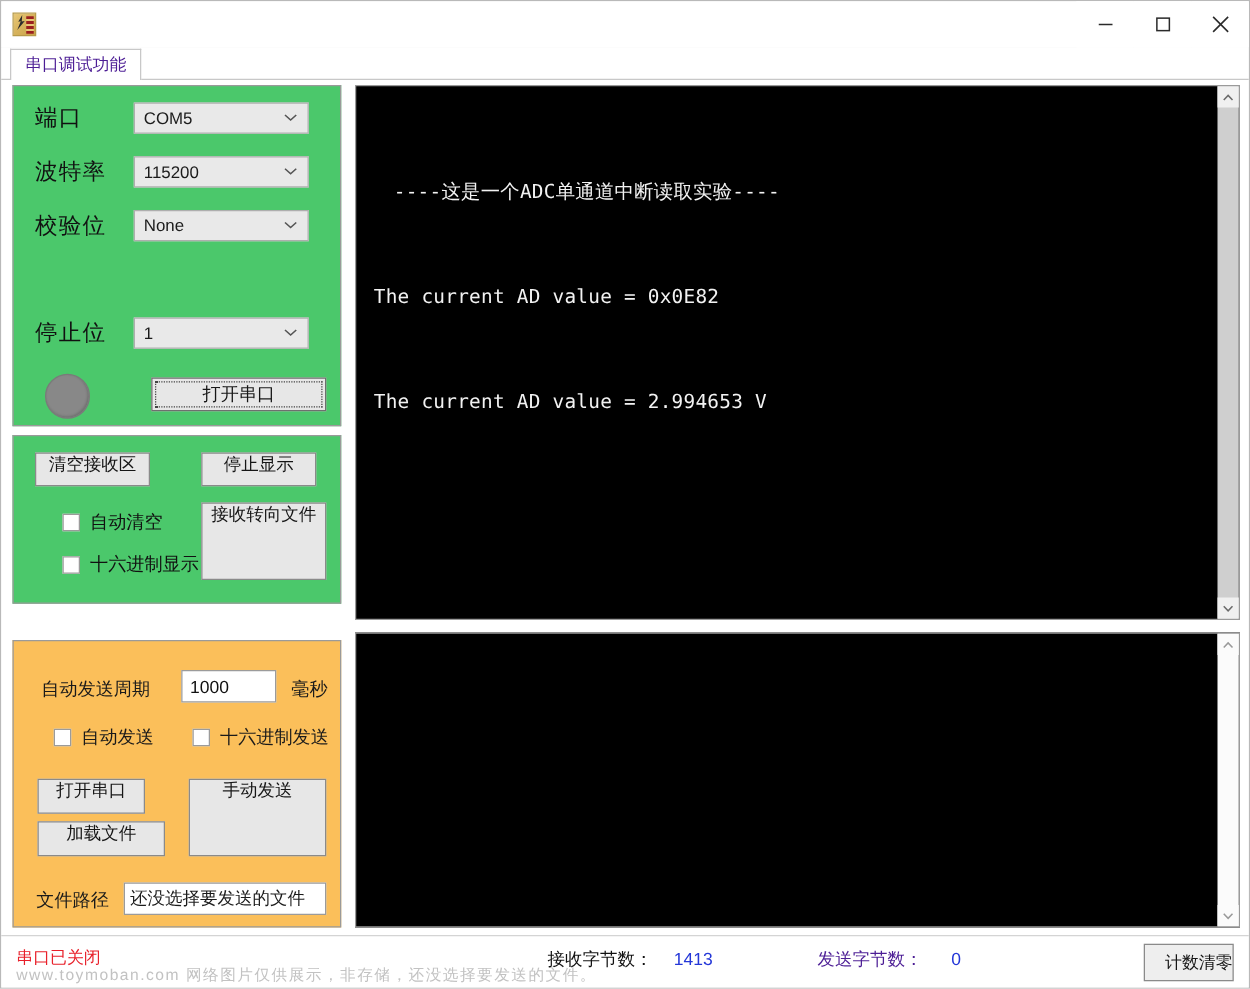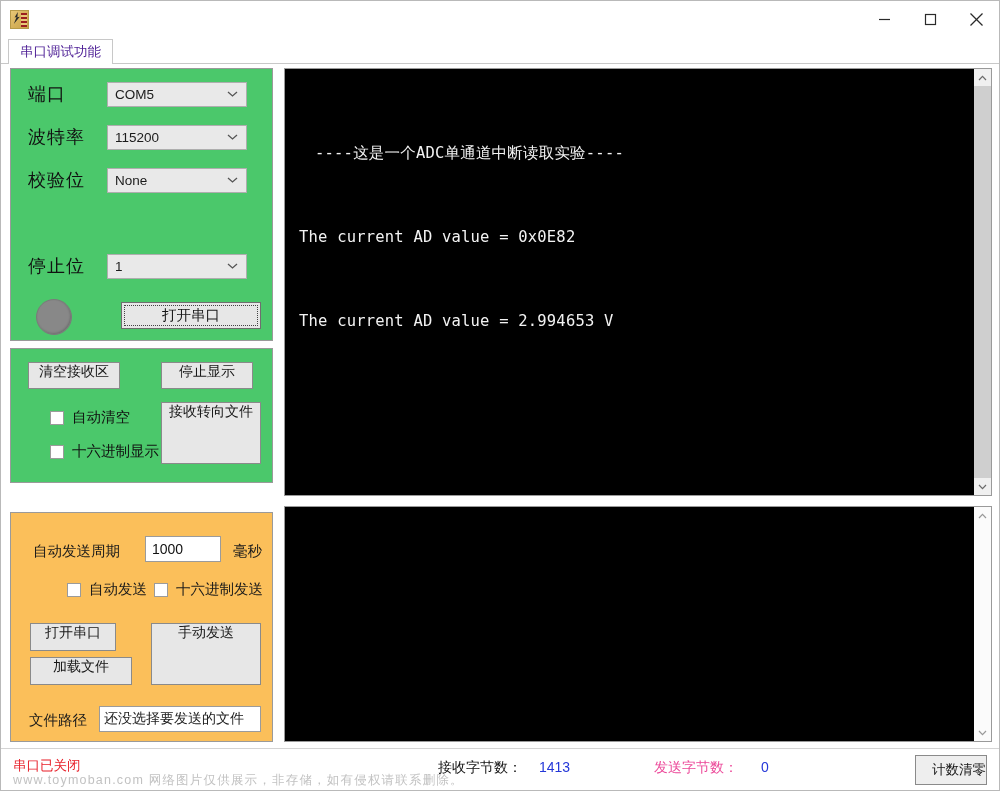--- a/index.html
+++ b/index.html
@@ -252,21 +252,21 @@
     position: absolute; left: 134px; top: 23px;
     width: 76px; height: 26px;
     background: #ffffff;
     border: 1px solid #9b9b9b;
     box-sizing: border-box;
     display: flex; align-items: center;
     padding-left: 6px;
     font-size: 14px; color: #111;
   }
   #lbl-ms { position: absolute; left: 222px; top: 29px; font-size: 14.5px; }
-  #cb-auto-send  { position: absolute; left: 32px;  top: 67px; display:flex; align-items:center; font-size: 14.5px; margin-left: 24px; }
+  #cb-auto-send  { position: absolute; left: 32px;  top: 67px; display:flex; align-items:center; font-size: 14.5px; }
   #cb-hex-send   { position: absolute; left: 143px; top: 67px; display:flex; align-items:center; font-size: 14.5px; }
   #btn-clear-refill { left: 19px;  top: 110px; width: 86px; height: 28px; }
   #btn-load-file    { left: 19px;  top: 144px; width: 102px; height: 28px; }
   #btn-manual-send  { left: 140px; top: 110px; width: 110px; height: 62px; }
   #lbl-file-path { position: absolute; left: 18px; top: 198px; font-size: 14.5px; }
   #input-file-path {
     position: absolute; left: 88px; top: 193px;
     width: 162px; height: 26px;
     background: #ffffff;
     border: 1px solid #9b9b9b;
@@ -333,21 +333,21 @@
     position: relative;
   }
   #status-port {
     position: absolute;
     left: 12px; top: 8px;
     font-size: 13.5px;
     color: #e8202a;
   }
   #lbl-recv-bytes { position: absolute; left: 437px; top: 10px; font-size: 14px; color:#111; }
   #val-recv-bytes { position: absolute; left: 538px; top: 10px; font-size: 14px; color:#2437d8; }
-  #lbl-send-bytes { position: absolute; left: 653px; top: 10px; font-size: 14px; color:#ec4899; }
+  #lbl-send-bytes { position: absolute; left: 653px; top: 10px; font-size: 14px; color:#4c1d95; }
   #val-send-bytes { position: absolute; left: 760px; top: 10px; font-size: 14px; color:#2437d8; }
   #btn-reset-count {
     position: absolute;
     right: 12px; top: 6px;
     width: 72px; height: 30px;
     background: #eeeeee;
     border: 1px solid #8a8a8a;
     box-sizing: border-box;
     display: flex; align-items: center; justify-content: flex-end;
     font-size: 13.5px; color: #161616;
@@ -555,16 +555,16 @@
 
   <div class="statusbar">
     <div id="status-port">串口已关闭</div>
     <div id="lbl-recv-bytes">接收字节数：</div>
     <div id="val-recv-bytes">1413</div>
     <div id="lbl-send-bytes">发送字节数：</div>
     <div id="val-send-bytes">0</div>
     <div id="btn-reset-count">
       <span>计数清零</span>
     </div>
-    <div class="watermark">www.toymoban.com 网络图片仅供展示，非存储，如有侵权请联系删除。</div>
+    <div class="watermark">www.toymoban.com 网络图片仅供展示，非存储，还没选择要发送的文件。</div>
   </div>
 
 </div>
 
 </body></html>

